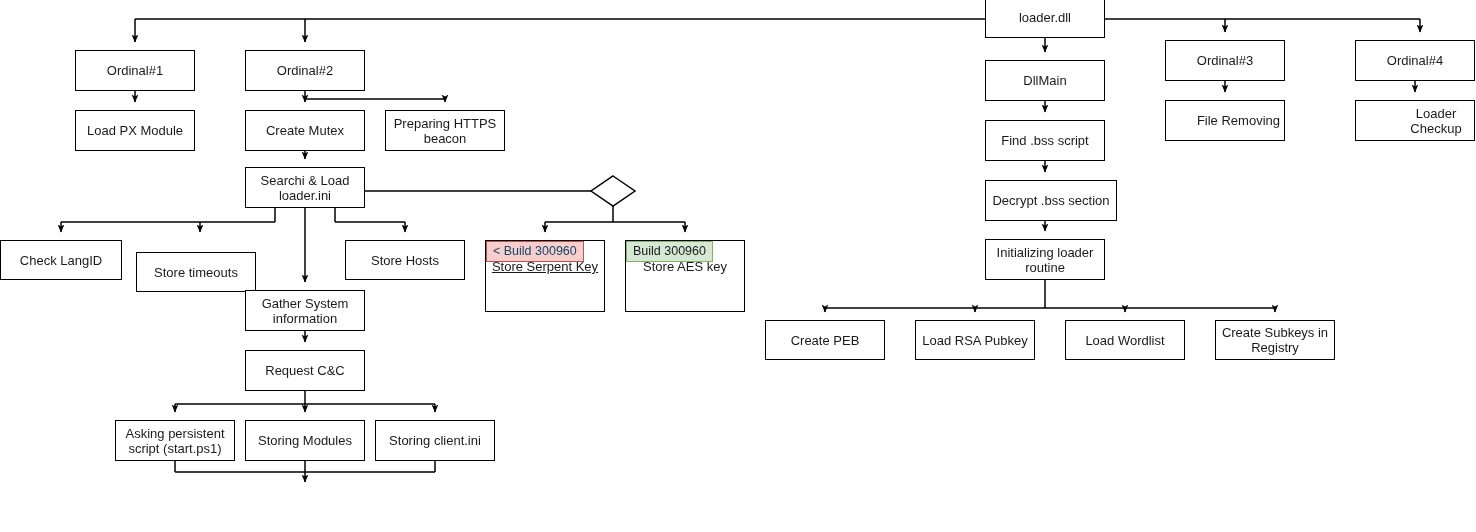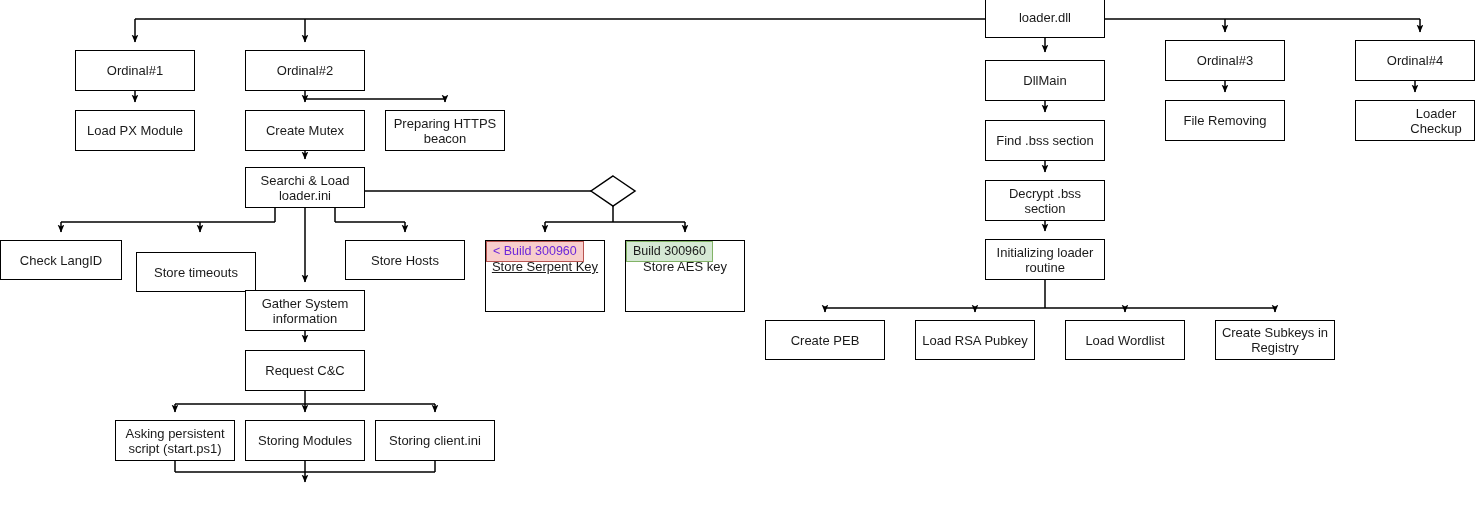--- a/index.html
+++ b/index.html
@@ -5,21 +5,21 @@
   html,body{margin:0;padding:0;background:#ffffff;}
   body{font-family:"Liberation Sans", sans-serif;}
   #canvas{position:relative;width:1476px;height:532px;background:#ffffff;overflow:hidden;}
   svg.edges{position:absolute;left:0;top:0;width:1476px;height:532px;pointer-events:none;}
   .node{position:absolute;box-sizing:border-box;border:1.6px solid #000000;background:#ffffff;
         display:flex;align-items:center;justify-content:center;text-align:center;
         font-size:13px;color:#1a1a1a;line-height:15px;padding:2px 4px;}
   .node.top-align{align-items:flex-start;padding-top:18px;}
   .badge{position:absolute;box-sizing:border-box;font-size:12.5px;line-height:15px;
          padding:2px 6px;border:1.2px solid;white-space:nowrap;}
-  .badge-red{background:#f8cecc;border-color:#b85450;color:#6d28d9;}
+  .badge-red{background:#f8cecc;border-color:#b85450;color:#0c4a6e;}
   .badge-green{background:#d5e8d4;border-color:#82b366;color:#1a1a1a;}
   .diamond{position:absolute;}
 </style>
 </head>
 <body>
 
 <div id="canvas">
 
   <svg class="edges" viewBox="0 0 1476 532">
     <defs>
@@ -95,23 +95,23 @@
     <polygon class="diamond" points="613,176 635,191 613,206 591,191" fill="#ffffff" stroke="#000000" stroke-width="1.5"></polygon>
   </svg>
 
   <div class="node" style="left:985px;top:-4px;width:120px;height:42px;">
       <span>loader.dll</span>
     </div>
   <div class="node" style="left:985px;top:60px;width:120px;height:41px;">
       <span>DllMain</span>
     </div>
   <div class="node" style="left:985px;top:120px;width:120px;height:41px;">
-      <span>Find .bss section</span>
-    </div>
-  <div class="node" style="left:985px;top:180px;width:120px;height:41px;">
+      <span>Find .bss script</span>
+    </div>
+  <div class="node" style="left:985px;top:180px;width:132px;height:41px;">
       <span>Decrypt .bss section</span>
     </div>
   <div class="node" style="left:985px;top:239px;width:120px;height:41px;">
       <span>Initializing loader routine</span>
     </div>
 
   <div class="node" style="left:765px;top:320px;width:120px;height:40px;">
       <span>Create PEB</span>
     </div>
   <div class="node" style="left:915px;top:320px;width:120px;height:40px;">
@@ -120,21 +120,21 @@
   <div class="node" style="left:1065px;top:320px;width:120px;height:40px;">
       <span>Load Wordlist</span>
     </div>
   <div class="node" style="left:1215px;top:320px;width:120px;height:40px;">
       <span>Create Subkeys in Registry</span>
     </div>
 
   <div class="node" style="left:1165px;top:40px;width:120px;height:41px;">
       <span>Ordinal#3</span>
     </div>
-  <div class="node" style="left:1165px;top:100px;width:120px;height:41px;">
+  <div class="node" style="left:1165px;top:100px;width:120px;height:41px;justify-content:flex-end;">
       <span>File Removing</span>
     </div>
   <div class="node" style="left:1355px;top:40px;width:120px;height:41px;">
       <span>Ordinal#4</span>
     </div>
   <div class="node" style="left:1355px;top:100px;width:120px;height:41px;padding-left:46px;">
       <span>Loader Checkup</span>
     </div>
 
   <div class="node" style="left:75px;top:50px;width:120px;height:41px;">

